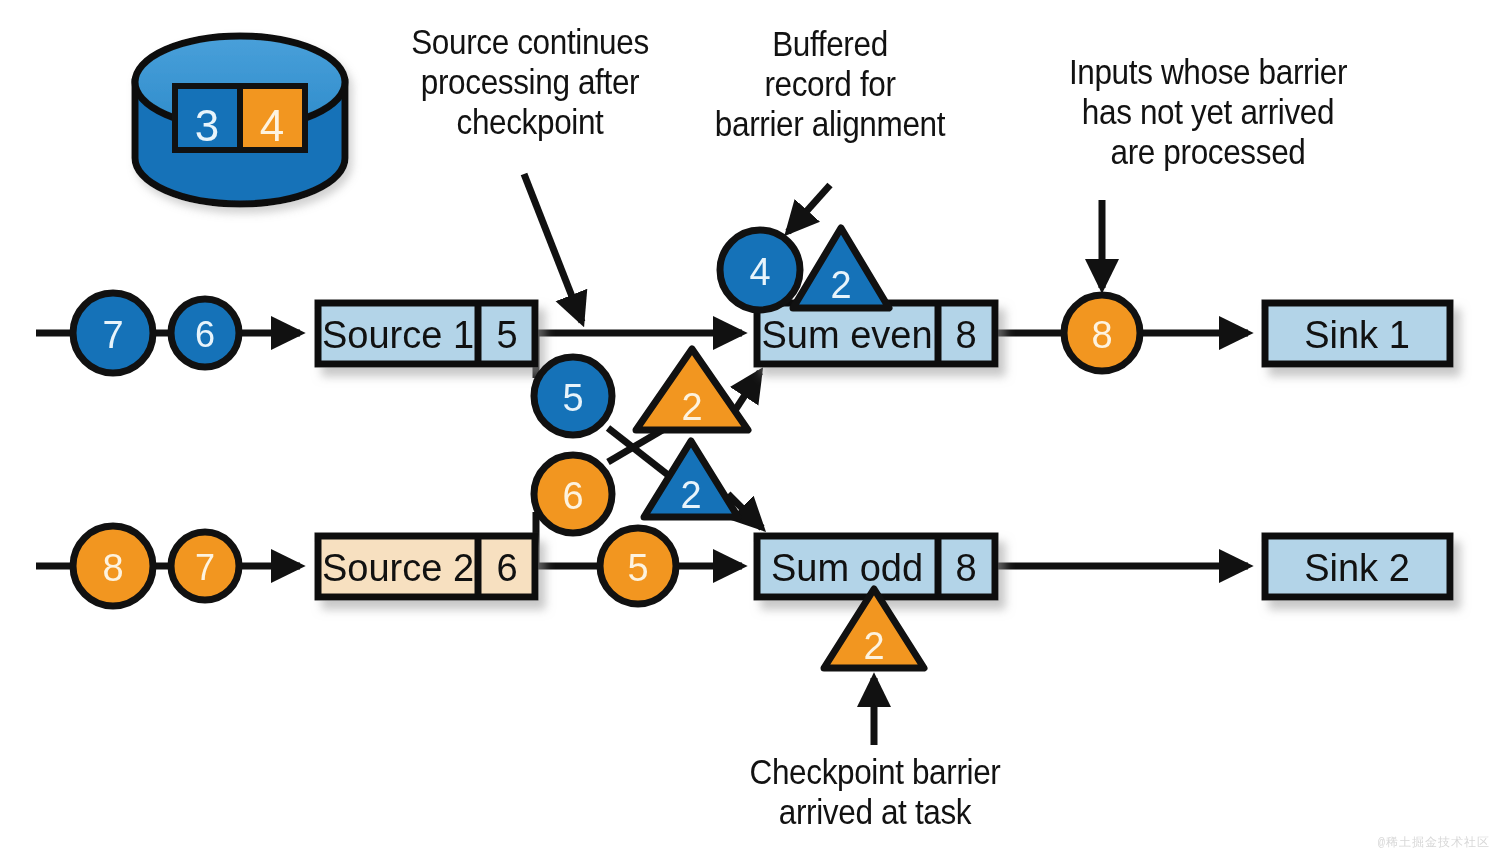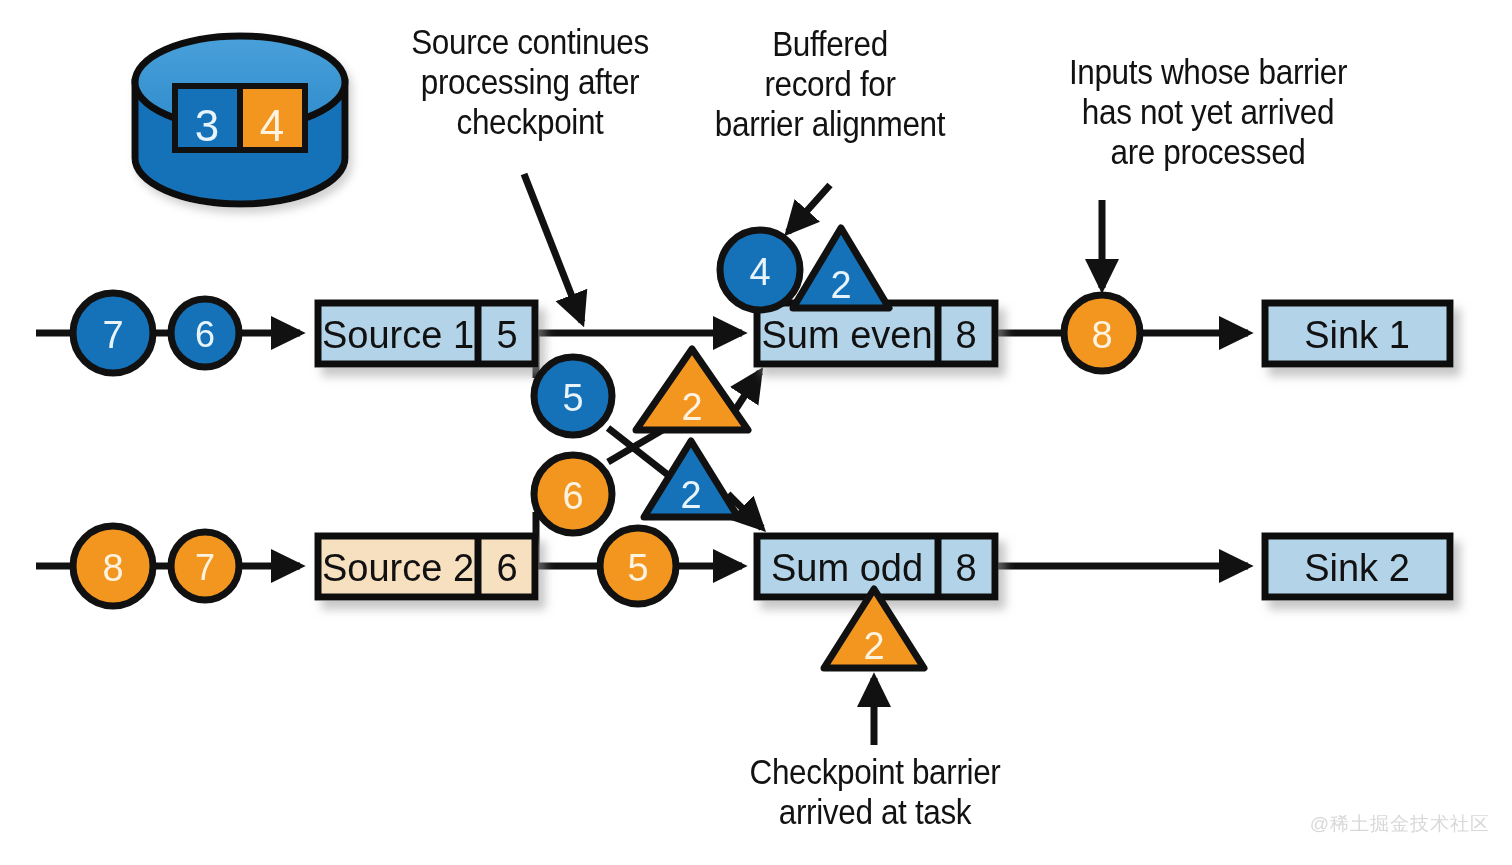--- a/index.html
+++ b/index.html
@@ -16,24 +16,24 @@
     line-height:1.14;
     text-align:center;
     font-stretch:condensed;
     letter-spacing:-0.4px;
     white-space:pre-line;
     font-family:"Liberation Sans Narrow","Liberation Sans","DejaVu Sans Condensed",sans-serif;
     transform:scaleX(0.90);
   }
   .watermark{
     position:absolute;
-    right:22px;bottom:28px;
+    right:22px;bottom:14px;
     color:#d8d8d8;
-    font-size:19px;
-    font-family:Liberation Sans, sans-serif;
+    font-size:12px;
+    font-family:Liberation Mono, monospace;
     letter-spacing:1px;
     white-space:nowrap;
   }
 </style>
 </head>
 <body>
 
 <div id="stage">
 
   <svg viewBox="0 0 1512 865" xmlns="http://www.w3.org/2000/svg">

